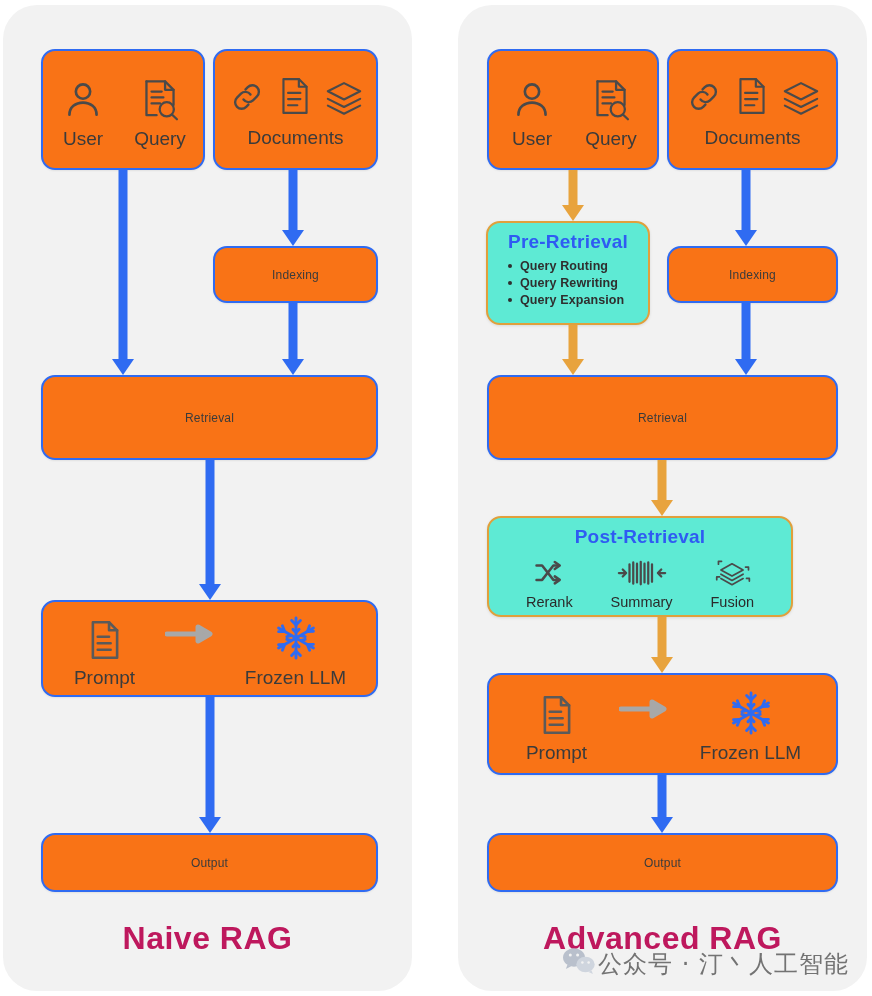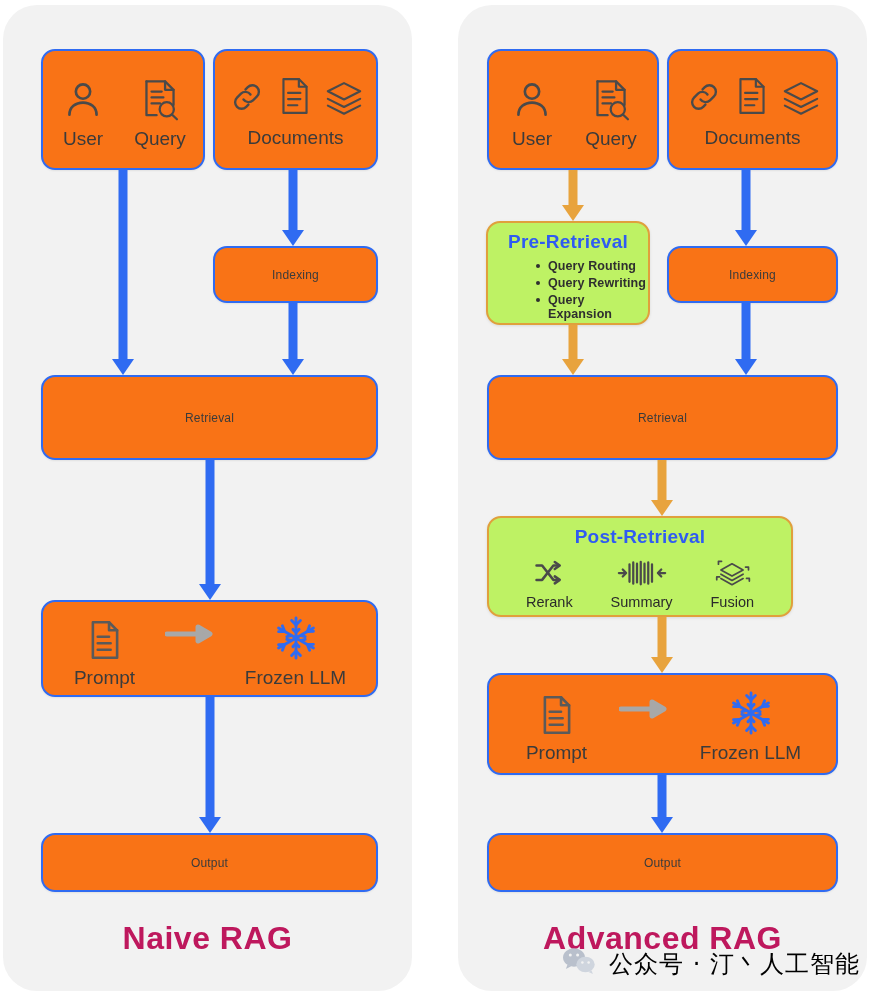--- a/index.html
+++ b/index.html
@@ -46,50 +46,50 @@
     width:0;height:0;border-left:11px solid transparent;border-right:11px solid transparent;
   }
   .blue .shaft{background:#2f6bf2;}
   .blue .head{border-top:16px solid #2f6bf2;}
   .orange .shaft{background:#e8a33d;}
   .orange .head{border-top:16px solid #e8a33d;}
 
   
   .obox{
     position:absolute;box-sizing:border-box;
-    background:#bef264;border:2px solid #e0a03c;border-radius:14px;
+    background:#5eead4;border:2px solid #e0a03c;border-radius:14px;
     box-shadow:0 1px 3px rgba(0,0,0,0.10);
   }
   .obox .otitle{
     text-align:center;color:#2f5bf2;font-weight:bold;font-size:19px;
     margin-top:8px;letter-spacing:.2px;
   }
-  .bullets{margin:6px 0 0 0;padding:0 0 0 48px;list-style:none;}
+  .bullets{margin:6px 0 0 0;padding:0 0 0 20px;list-style:none;}
   .bullets li{
     font-size:12.5px;color:#2f2f2f;margin:3px 0;position:relative;padding-left:12px;
     font-weight:bold;letter-spacing:.1px;
   }
   .bullets li:before{
     content:"";position:absolute;left:0;top:5px;width:4px;height:4px;
     border-radius:50%;background:#2f2f2f;
   }
   .orow{display:flex;align-items:flex-start;justify-content:space-around;margin-top:6px;padding:0 18px;}
   .ocell{display:flex;flex-direction:column;align-items:center;}
   .ocell .glyph{height:38px;display:flex;align-items:center;}
   .ocell .cap{font-size:14.5px;color:#2b2b2b;margin-top:2px;}
 
   
   .bigtitle{
     position:absolute;text-align:center;color:#be185d;
     font-weight:bold;font-size:32px;letter-spacing:.5px;
   }
   
   .watermark{
-    position:absolute;display:flex;align-items:center;gap:13px;
-    color:#000000;font-size:24px;letter-spacing:1px;
+    position:absolute;display:flex;align-items:center;gap:2px;
+    color:#737373;font-size:24px;letter-spacing:1px;
     font-family:"DejaVu Sans",sans-serif;
   }
 </style>
 </head>
 <body>
 
 <div class="panel" id="panel-left">
 
   <div class="node" style="left:38px;top:44px;width:164px;height:121px;">
     <div class="cluster">

